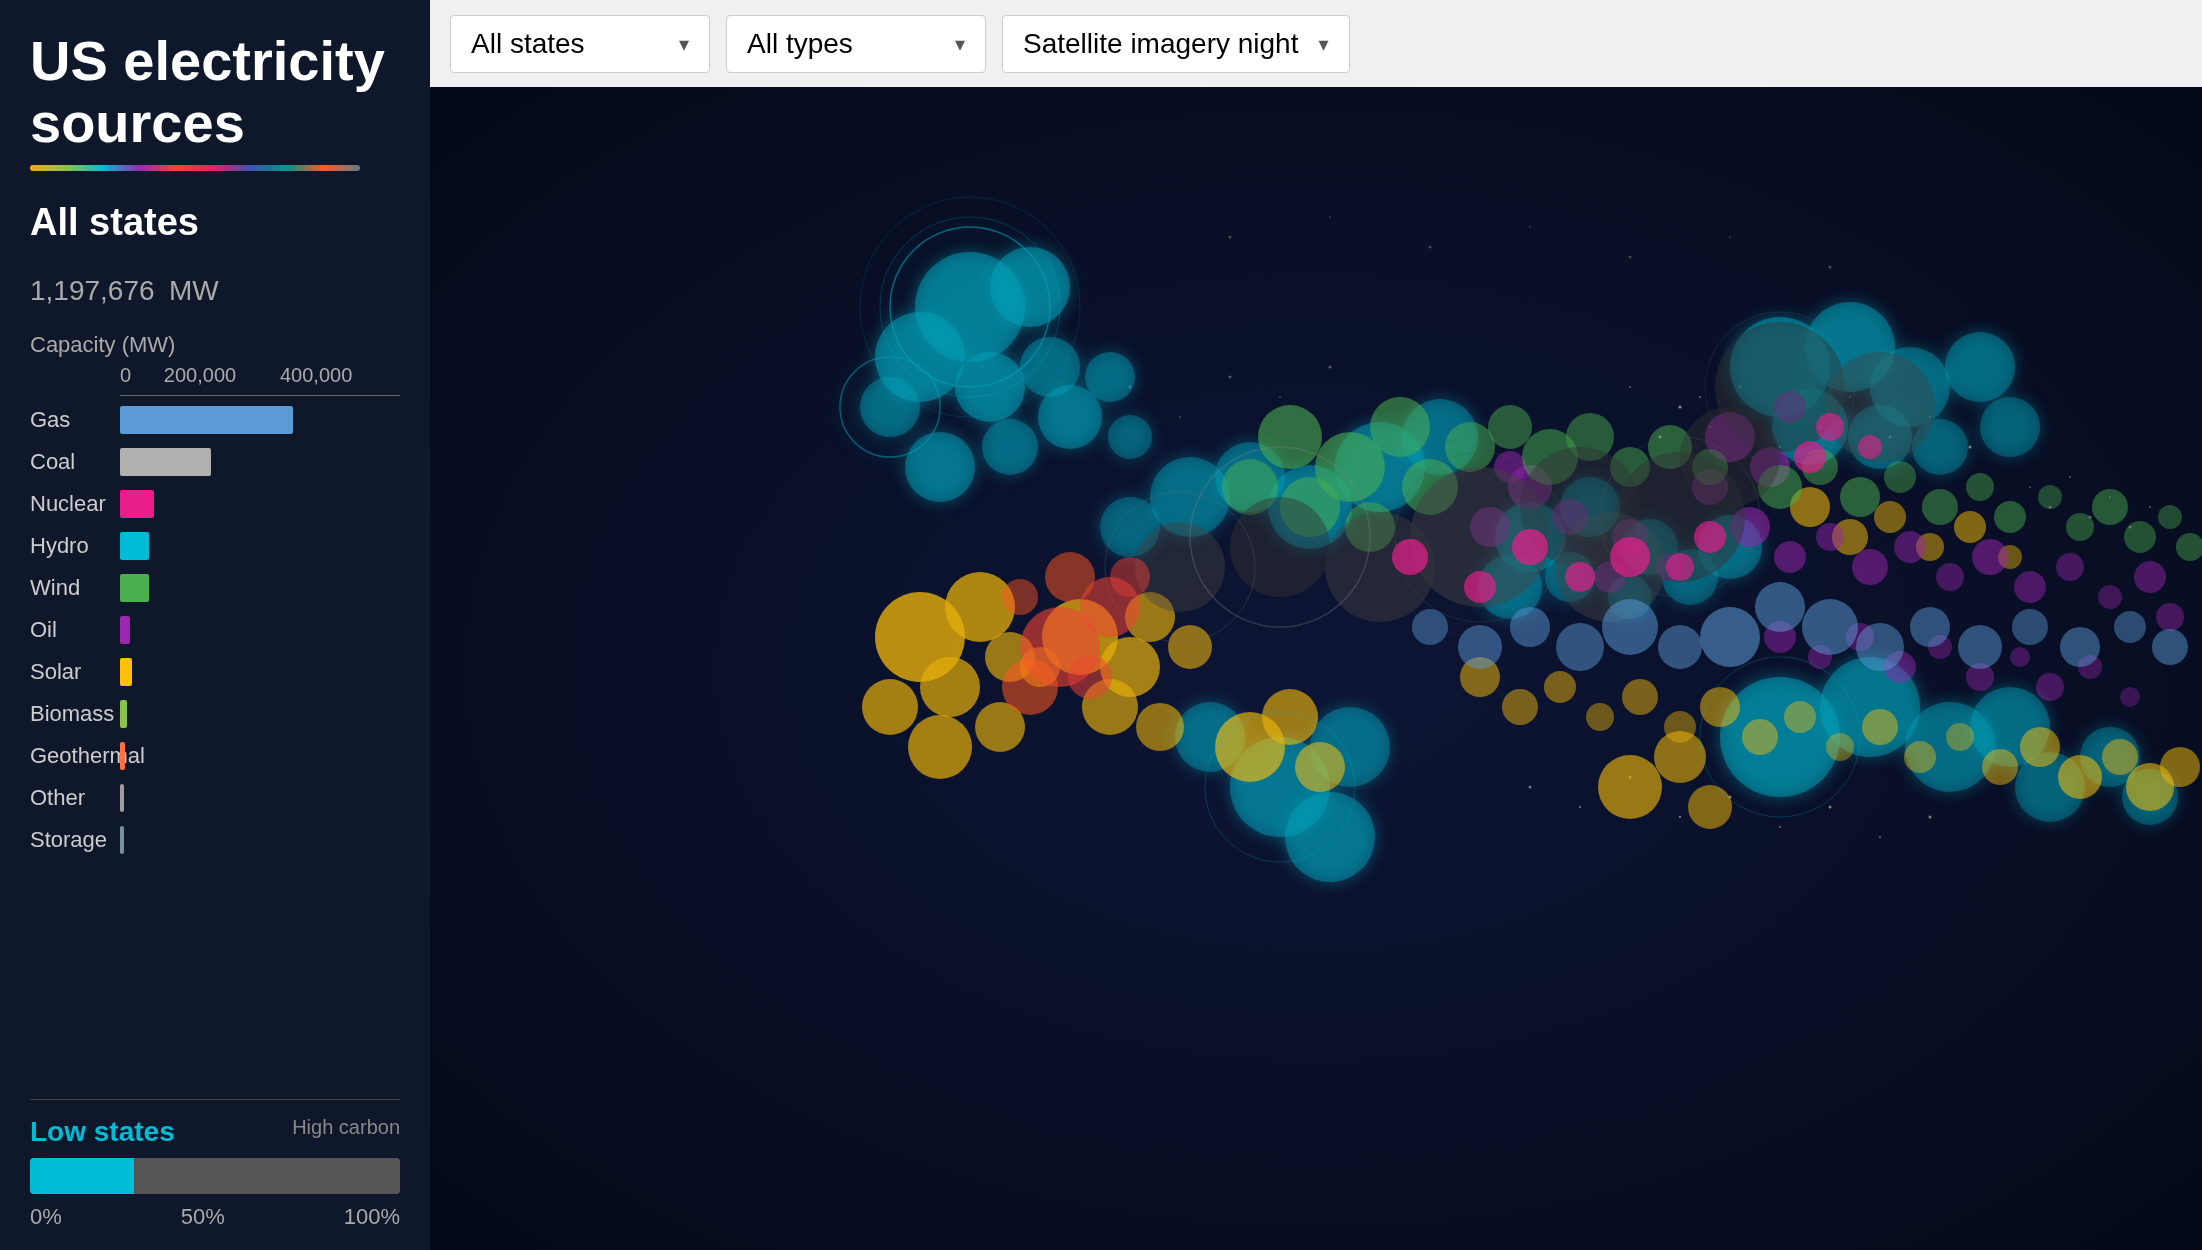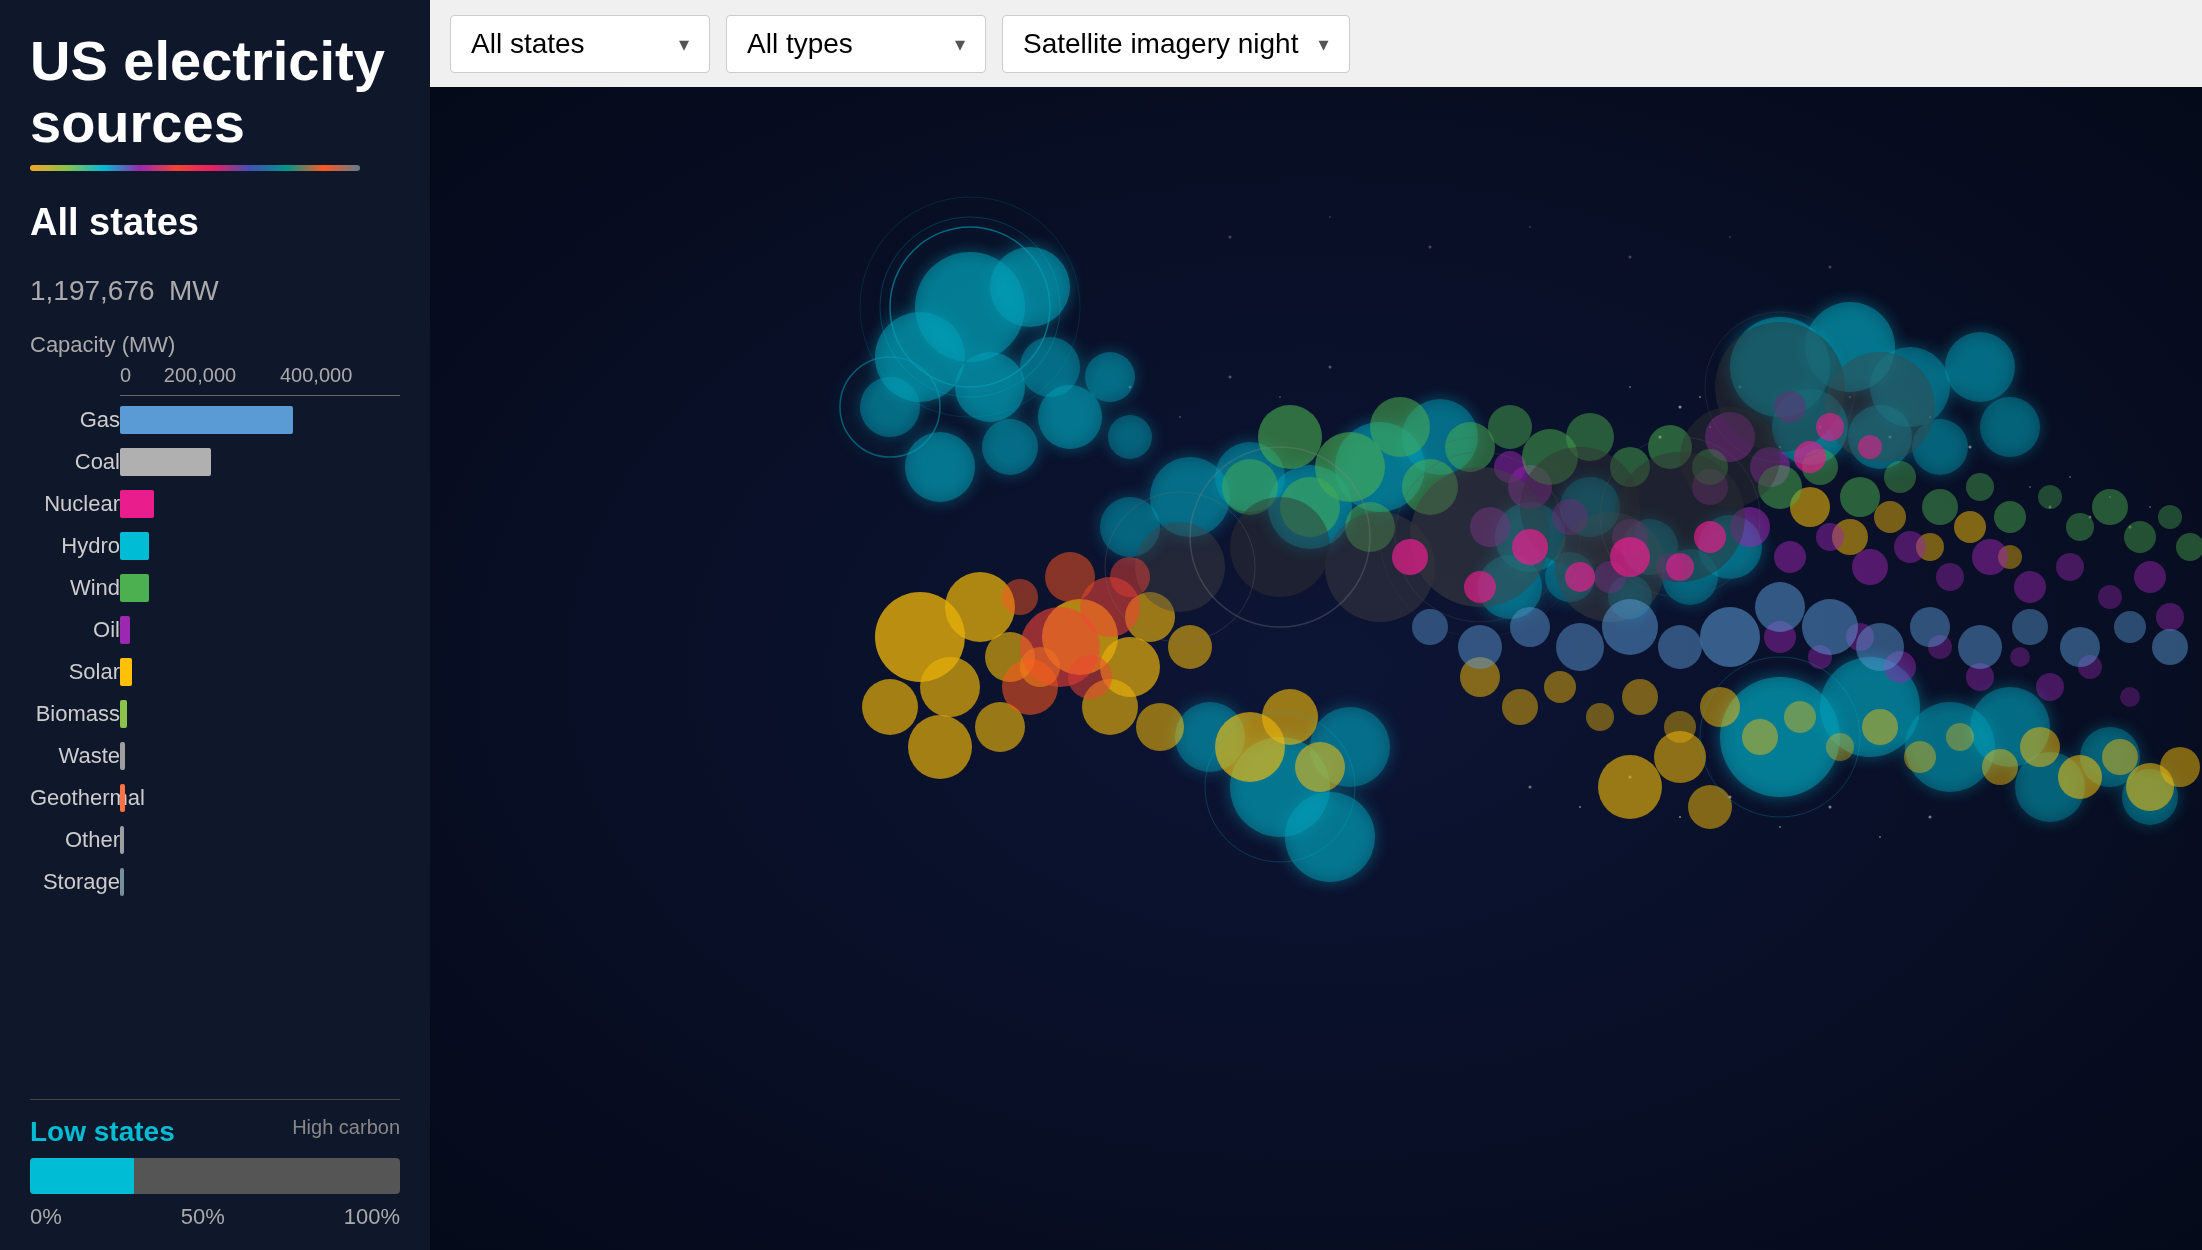--- a/index.html
+++ b/index.html
@@ -111,23 +111,23 @@
 
     .bar-row {
       display: flex;
       align-items: center;
       margin-bottom: 10px;
       height: 32px;
     }
     .bar-name {
       font-size: 22px;
       color: #ccc;
-      text-align: right;
+      text-align: left;
       width: 90px;
-      padding-right: 0;
+      padding-right: 14px;
       flex-shrink: 0;
     }
     .bar-track {
       flex: 1;
       height: 28px;
       position: relative;
     }
     .bar-fill {
       height: 100%;
       border-radius: 2px;
@@ -264,26 +264,20 @@
         <div class="bar-row">
           <div class="bar-name">Solar</div>
           <div class="bar-track">
             <div class="bar-fill" style="background-color: rgb(255, 193, 7); width: 12px;"></div>
           </div>
         </div>
         <div class="bar-row">
           <div class="bar-name">Biomass</div>
           <div class="bar-track">
             <div class="bar-fill" style="background-color: rgb(139, 195, 74); width: 7.2px;"></div>
-          </div>
-        </div>
-        <div class="bar-row">
-          <div class="bar-name">Waste</div>
-          <div class="bar-track">
-            <div class="bar-fill" style="background-color: rgb(158, 158, 158); width: 4.8px;"></div>
           </div>
         </div>
         <div class="bar-row">
           <div class="bar-name">Geothermal</div>
           <div class="bar-track">
             <div class="bar-fill" style="background-color: rgb(255, 112, 67); width: 4.8px;"></div>
           </div>
         </div>
         <div class="bar-row">
           <div class="bar-name">Other</div>

